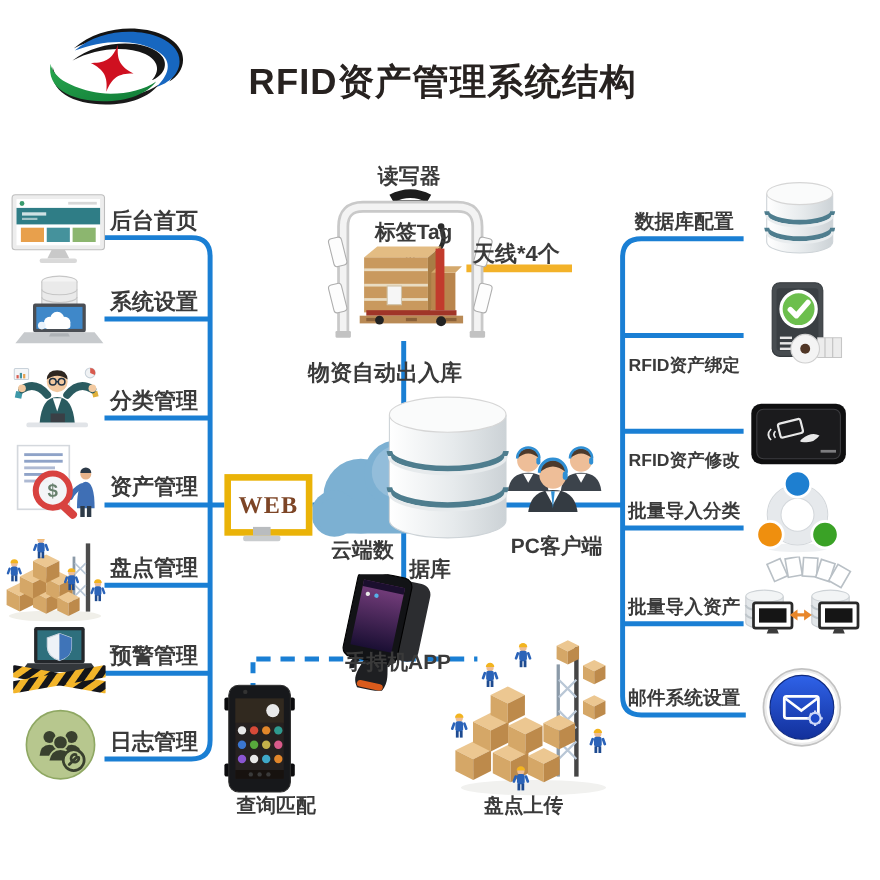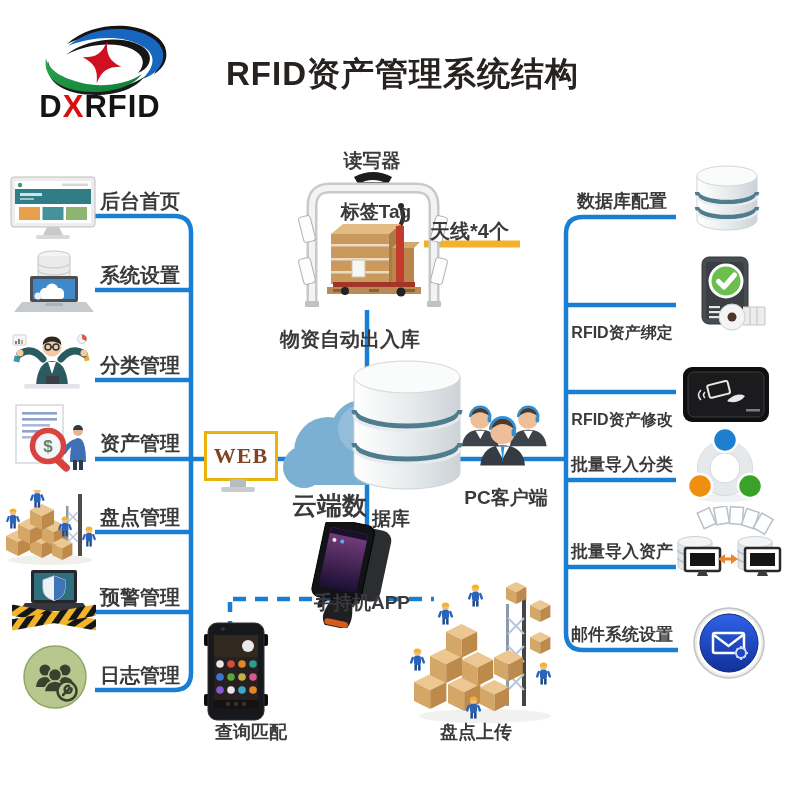--- a/index.html
+++ b/index.html
@@ -11,21 +11,21 @@
   .lbl{position:absolute;font-weight:bold;color:#3a3a3a;line-height:1.2;text-align:center;white-space:nowrap;}
   .lbl-l{left:93px;width:94px;font-size:20px;}
   .lbl-r{left:570px;width:104px;font-size:17px;}
   .lbl-r.sm{font-size:16px;margin-top:43px;}
   .page-title{position:absolute;left:226px;top:52px;font-size:33px;font-weight:bold;
               color:#272220;letter-spacing:1px;white-space:nowrap;}
   .brand{position:absolute;left:14px;top:89px;width:172px;text-align:center;font-size:31px;
          font-weight:bold;letter-spacing:1px;color:#141414;white-space:nowrap;}
   .brand .x{color:#d80f0f;}
   .web-box{position:absolute;left:204px;top:431px;width:68px;height:44px;background:#fff;
-           border:3px solid #eab308;display:flex;align-items:center;justify-content:center;
+           border:6px solid #eab308;display:flex;align-items:center;justify-content:center;
            font-family:"Liberation Serif",serif;font-size:22px;font-weight:bold;color:#7d4526;
            letter-spacing:1px;}
   .web-neck{position:absolute;left:230px;top:479px;width:16px;height:8px;background:#b9bcbf;}
   .web-base{position:absolute;left:221px;top:487px;width:34px;height:5px;border-radius:2px;background:#c9ccce;}
 </style>
 </head>
 <body>
 
 <div class="canvas">
 
@@ -92,21 +92,20 @@
   <div class="icon" style="left:36px;top:22px;width:132px;height:74px">
     <svg viewBox="0 0 132 74">
       <path d="M31 22 C62 -6 119 1 129 25 C133 36 128 46 118 52 C126 42 126 30 112 21 C90 7 55 10 31 22 Z" fill="#141414"></path>
       <path d="M32 24 C62 -2 116 4 126 27 C131 41 120 53 106 57 C119 45 121 32 106 24 C87 13 57 14 32 24 Z" fill="#1767c0"></path>
       <path d="M30 33 C55 13 100 13 112 30 C117 38 112 47 102 51 C110 42 108 33 96 27 C78 19 50 22 30 33 Z" fill="#161616"></path>
       <path d="M12 39 C8 61 30 73 60 73 C82 73 100 66 108 55 C94 65 68 69 48 64 C28 59 14 51 12 39 Z" fill="#1a1a1a"></path>
       <path d="M10 36 C6 58 28 70 58 70 C80 70 98 63 106 52 C92 62 66 66 46 61 C26 56 12 48 10 36 Z" fill="url(#grnGrad)"></path>
       <path d="M66 18 C68 32 73 37 86 40 C73 43 68 48 66 62 C64 48 59 43 46 40 C59 37 64 32 66 18 Z" fill="#cf1020" transform="rotate(14 66 40)"></path>
     </svg>
   </div>
-  <div class="brand"><span>D</span><span class="x">X</span><span>RFID</span></div>
 
   <div class="page-title">RFID资产管理系统结构</div>
 
   <div class="icon" style="left:10px;top:176px;width:86px;height:64px">
     <svg viewBox="0 0 86 64">
       <rect x="1" y="1" width="84" height="50" rx="3" fill="#ededed" stroke="#bfbfbf"></rect>
       <rect x="5" y="5" width="76" height="42" fill="#ffffff"></rect>
       <circle cx="10" cy="9" r="2.2" fill="#3a9b6e"></circle>
       <rect x="52" y="7.5" width="26" height="2.5" fill="#d8d8d8"></rect>
       <rect x="5" y="13" width="76" height="15" fill="#2f7d86"></rect>
@@ -516,20 +515,20 @@
   <div class="lbl lbl-r sm" style="top:367px">RFID资产修改</div>
   <div class="lbl lbl-r" style="top:455px">批量导入分类</div>
   <div class="lbl lbl-r" style="top:542px">批量导入资产</div>
   <div class="lbl lbl-r" style="top:625px">邮件系统设置</div>
 
   <div class="lbl" style="left:332px;top:150px;width:80px;font-size:19px">读写器</div>
   <div class="lbl" style="left:328px;top:201px;width:96px;font-size:19px">标签Tag</div>
   <div class="lbl" style="left:430px;top:219px;width:110px;font-size:20px;text-align:left">天线*4个</div>
   <div class="lbl" style="left:278px;top:327px;width:82px;font-size:20px;text-align:right">物资自动</div>
   <div class="lbl" style="left:360px;top:327px;width:80px;font-size:20px;text-align:left">出入库</div>
-  <div class="lbl" style="left:292px;top:490px;width:66px;font-size:25px;text-align:right">云端数</div>
+  <div class="lbl" style="left:292px;top:490px;width:66px;font-size:19px;text-align:right">云端数</div>
   <div class="lbl" style="left:372px;top:508px;width:56px;font-size:19px;text-align:left">据库</div>
   <div class="lbl" style="left:458px;top:487px;width:96px;font-size:19px">PC客户端</div>
   <div class="lbl" style="left:312px;top:592px;width:100px;font-size:19px">手持机APP</div>
   <div class="lbl" style="left:212px;top:722px;width:78px;font-size:18px">查询匹配</div>
   <div class="lbl" style="left:436px;top:722px;width:80px;font-size:18px">盘点上传</div>
 
 </div>
 
 </body></html>

